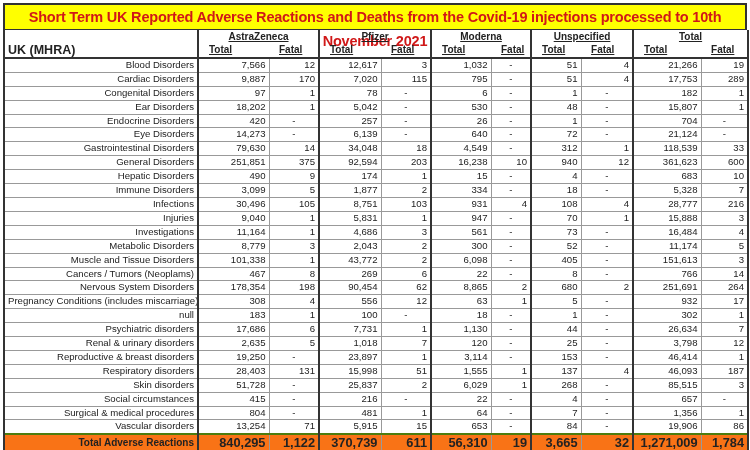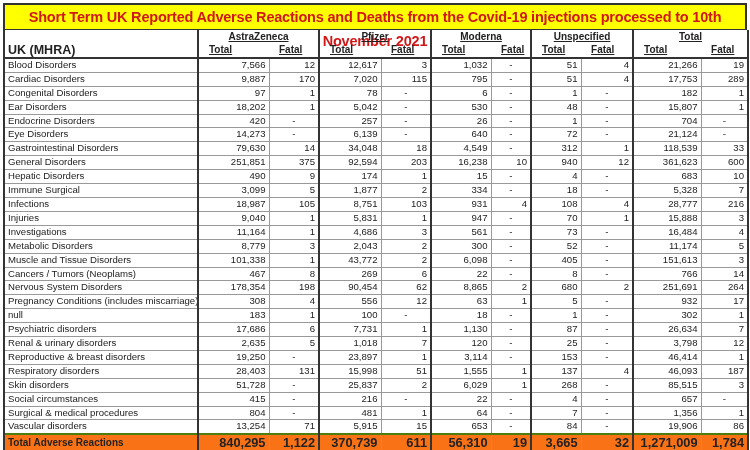--- a/index.html
+++ b/index.html
@@ -14,21 +14,21 @@
   col.t3{width:60px;} col.f3{width:40px;}
   col.t4{width:50px;} col.f4{width:52px;}
   col.t5{width:68px;} col.f5{width:47px;}
   thead th{font-weight:bold;font-size:10px;}
   .hdr-main{font-size:12.5px;text-align:left;vertical-align:bottom;border-left:2px solid #333;border-right:2px solid #333;border-bottom:2px solid #333;}
   .grp{text-align:center;text-decoration:underline;height:14px;border-right:2px solid #333;margin-left:39px;}
   .sub{text-decoration:underline;text-align:left;padding-left:10px;height:12px;border-bottom:2px solid #333;}
   .sub.fatal{}
   .sub.gend{border-right:2px solid #333;}
   tbody td{border-bottom:1px solid #999;text-align:right;}
-  tbody td.label{text-align:left;border-left:2px solid #333;border-right:2px solid #333;font-size:9.6px;}
+  tbody td.label{text-align:right;border-left:2px solid #333;border-right:2px solid #333;font-size:9.6px;}
   tbody td.t{border-right:1px solid #999;}
   tbody td.f{border-right:2px solid #333;}
   tbody td.f.dash{text-align:center;}
   tr.total td{background:#f97316;font-weight:bold;font-size:12.8px;height:15px;line-height:15px;border-top:2px solid #4d7c0f;border-bottom:2px solid #333;}
   tr.total td.label{font-size:10px;}
 </style>
 </head>
 <body>
 
 <div class="wrap">
@@ -181,35 +181,35 @@
           <td class="t">174</td>
           <td class="f">1</td>
           <td class="t">15</td>
           <td class="f dash">-</td>
           <td class="t">4</td>
           <td class="f dash">-</td>
           <td class="t">683</td>
           <td class="f">10</td>
         </tr>
         <tr>
-          <td class="label">Immune Surgical</td>
+          <td class="label">Immune Disorders</td>
           <td class="t">3,099</td>
           <td class="f">5</td>
           <td class="t">1,877</td>
           <td class="f">2</td>
           <td class="t">334</td>
           <td class="f dash">-</td>
           <td class="t">18</td>
           <td class="f dash">-</td>
           <td class="t">5,328</td>
           <td class="f">7</td>
         </tr>
         <tr>
           <td class="label">Infections</td>
-          <td class="t">18,987</td>
+          <td class="t">30,496</td>
           <td class="f">105</td>
           <td class="t">8,751</td>
           <td class="f">103</td>
           <td class="t">931</td>
           <td class="f">4</td>
           <td class="t">108</td>
           <td class="f">4</td>
           <td class="t">28,777</td>
           <td class="f">216</td>
         </tr>
@@ -318,21 +318,21 @@
           <td class="f">1</td>
         </tr>
         <tr>
           <td class="label">Psychiatric disorders</td>
           <td class="t">17,686</td>
           <td class="f">6</td>
           <td class="t">7,731</td>
           <td class="f">1</td>
           <td class="t">1,130</td>
           <td class="f dash">-</td>
-          <td class="t">87</td>
+          <td class="t">44</td>
           <td class="f dash">-</td>
           <td class="t">26,634</td>
           <td class="f">7</td>
         </tr>
         <tr>
           <td class="label">Renal &amp; urinary disorders</td>
           <td class="t">2,635</td>
           <td class="f">5</td>
           <td class="t">1,018</td>
           <td class="f">7</td>

